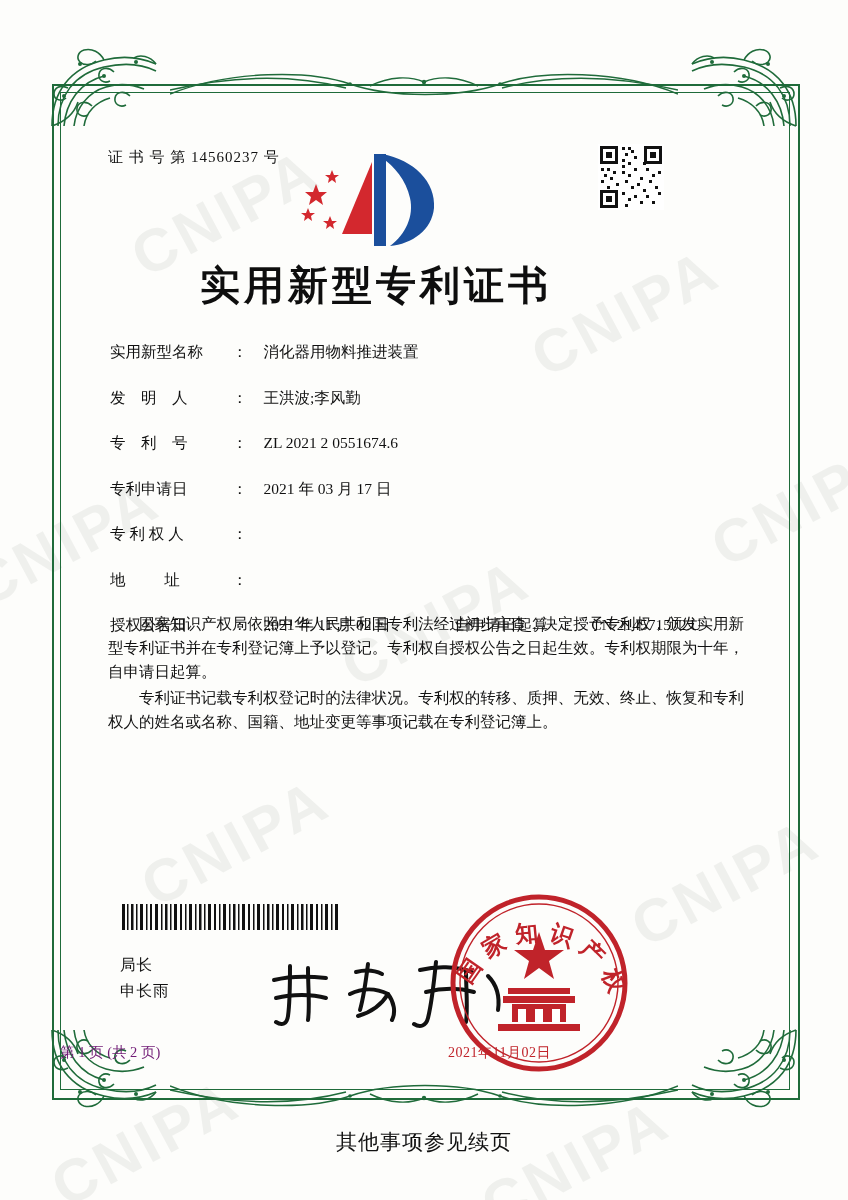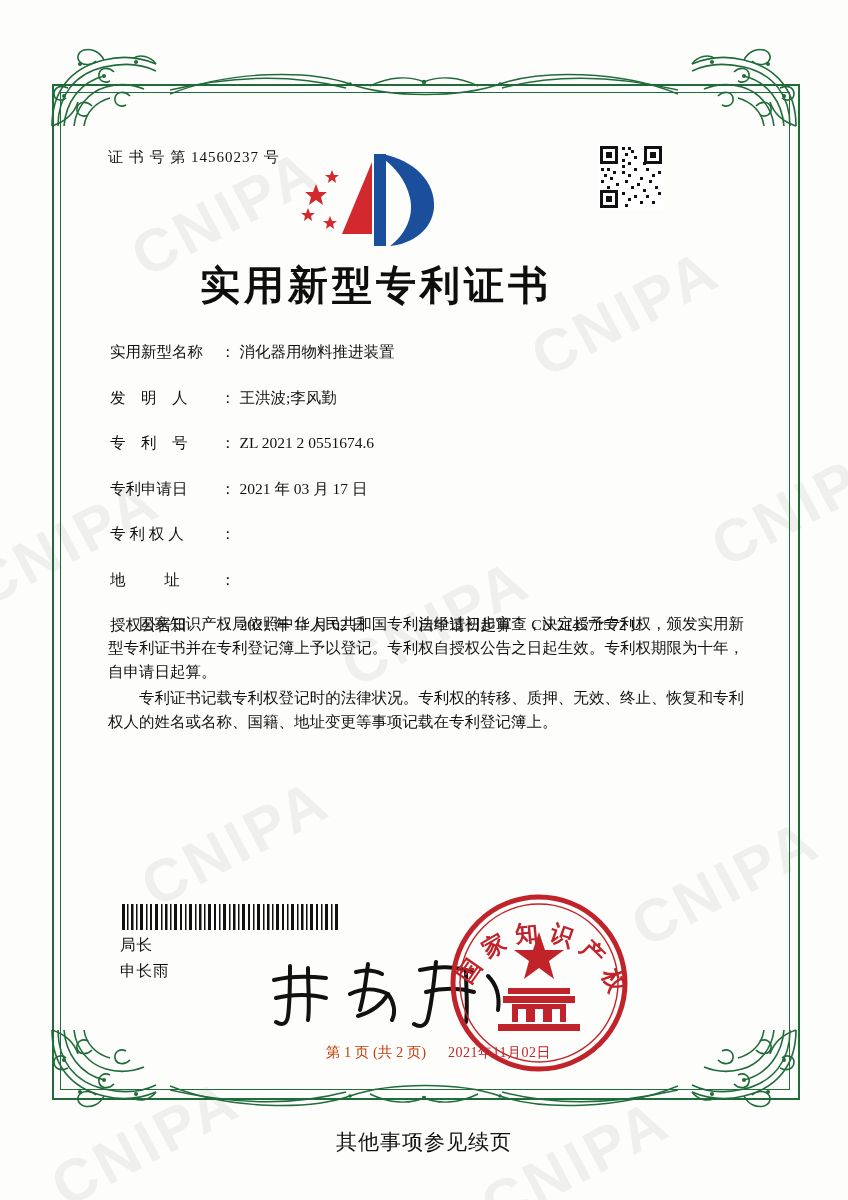--- a/index.html
+++ b/index.html
@@ -131,20 +131,21 @@
     left: 50px;
     top: 252px;
     width: 636px;
     font-size: 15.5px;
     line-height: 1;
   }
   .field-row {
     display: flex;
     align-items: flex-end;
     margin-bottom: 30px;
+    gap: 12px;
   }
   .field-label {
     width: 110px;
     flex: 0 0 110px;
     letter-spacing: 0px;
     color: #111;
     white-space: pre;
   }
   .field-colon {
     flex: 0 0 auto;
@@ -180,21 +181,21 @@
     left: 62px;
     top: 812px;
     width: 218px;
     height: 26px;
   }
   .barcode svg { display:block; width:100%; height:100%; }
 
   .sign-block {
     position: absolute;
     left: 60px;
-    top: 840px;
+    top: 860px;
     font-size: 15.5px;
     line-height: 26px;
     letter-spacing: 1px;
   }
   .signature {
     position: absolute;
     left: 200px;
     top: 862px;
     width: 260px;
     height: 80px;
@@ -217,23 +218,23 @@
     color: #c0232a;
     font-size: 14px;
     letter-spacing: 0.5px;
     z-index: 6;
   }
 
   .page-num {
     position: absolute;
     bottom: 26px;
     width: 100%;
-    text-align: center;
+    text-align: left;
     font-size: 14.5px;
-    color: #c2410c;
+    color: #701a75;
   }
 
   .footer-note {
     position: absolute;
     left: 0;
     bottom: 44px;
     width: 848px;
     text-align: center;
     font-size: 21px;
     color: #111;

